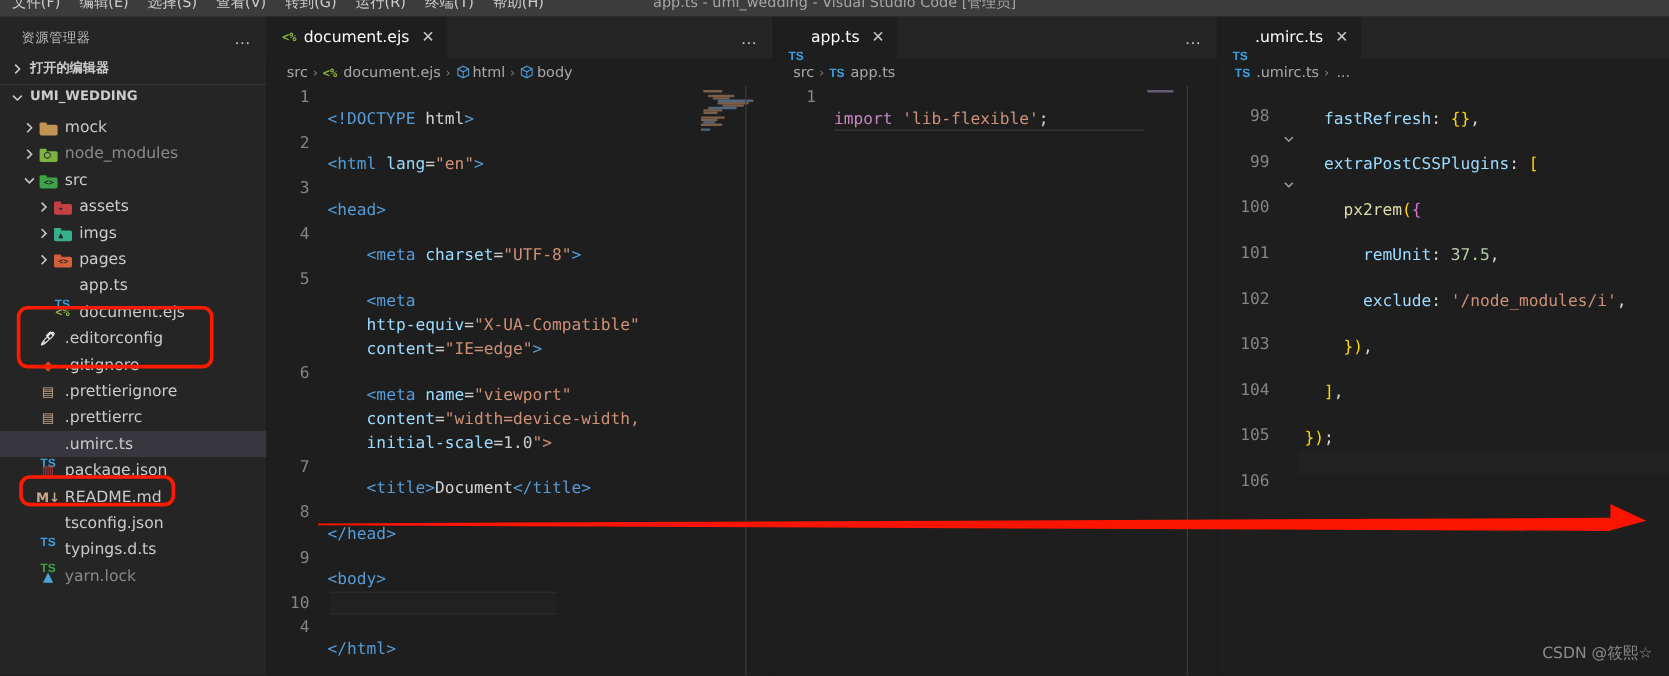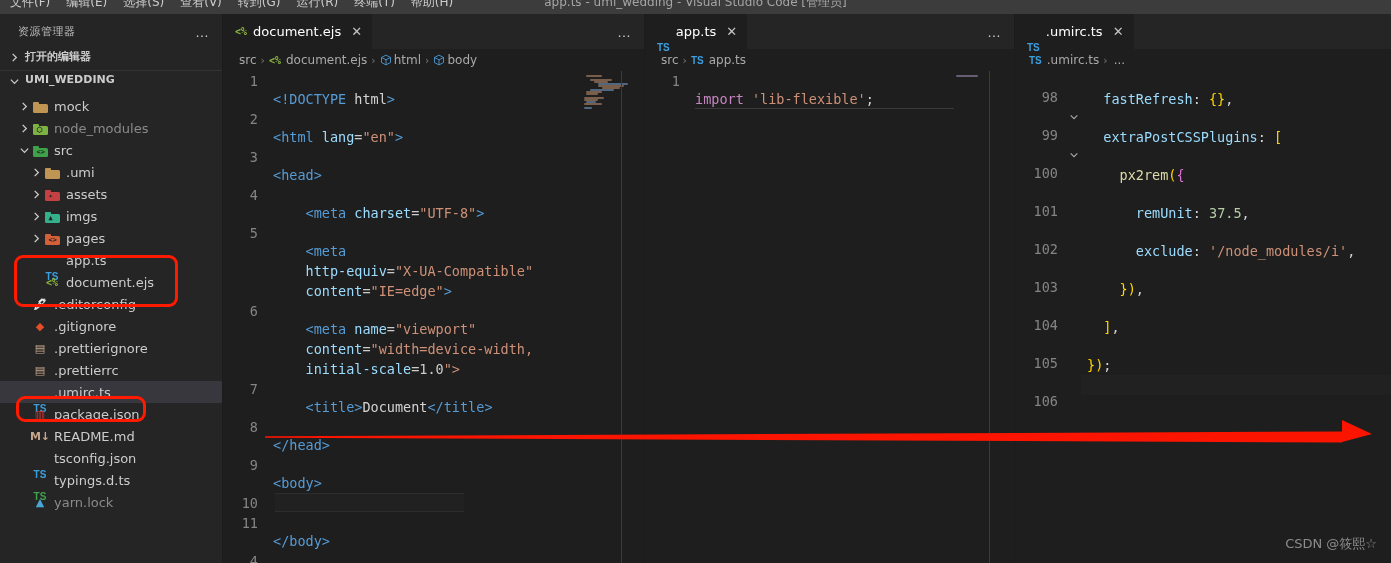--- a/index.html
+++ b/index.html
@@ -242,34 +242,20 @@
               <svg viewBox="0 0 12 12">
                 <polyline points="2,4 6,8 10,4"></polyline>
               </svg>
             </span>
             <span class="ficon" style="color:#3fa14a;">
               <span class="folder">
                 <span class="fmark">&lt;&gt;</span>
               </span>
             </span>
             <span class="label">src</span>
-          </div>
-          <div class="row">
-            <span style="display:inline-block;width:28px;flex:0 0 28px;"></span>
-            <span class="chev">
-              <svg viewBox="0 0 12 12">
-                <polyline points="4,2 8,6 4,10"></polyline>
-              </svg>
-            </span>
-            <span class="ficon" style="color:#c09553;">
-              <span class="folder">
-                <span class="fmark"></span>
-              </span>
-            </span>
-            <span class="label">.umi</span>
           </div>
           <div class="row">
             <span style="display:inline-block;width:28px;flex:0 0 28px;"></span>
             <span class="chev">
               <svg viewBox="0 0 12 12">
                 <polyline points="4,2 8,6 4,10"></polyline>
               </svg>
             </span>
             <span class="ficon" style="color:#c34043;">
               <span class="folder">
@@ -453,24 +439,20 @@
                 <div class="ctext"><div style="white-space:pre"><span class="t-tag">&lt;/head</span><span class="t-tag">&gt;</span></div></div>
               </div>
               <div class="cline">
                 <div class="gutter">9</div>
                 <div class="ctext"><div style="white-space:pre"><span class="t-tag">&lt;body</span><span class="t-tag">&gt;</span></div></div>
               </div>
               <div class="cline" style="position: relative;">
                 <div class="gutter">10</div>
                 <div class="ctext"><div style="white-space:pre"></div></div>
                 <div style="position: absolute; left: 52px; right: 180px; height: 19px; border-top: 1px solid rgb(45, 45, 45); border-bottom: 1px solid rgb(45, 45, 45); background: rgb(33, 33, 33);"></div>
-              </div>
-              <div class="cline">
-                <div class="gutter">11</div>
-                <div class="ctext"><div style="white-space:pre"><span class="t-tag">&lt;/body</span><span class="t-tag">&gt;</span></div></div>
               </div>
               <div class="cline">
                 <div class="gutter">4</div>
                 <div class="ctext"><div style="white-space:pre"><span class="t-tag">&lt;/html</span><span class="t-tag">&gt;</span></div></div>
               </div>
             </div>
             <div class="minimap">
               <div class="mm-line" style="left: 6px; top: 4px; width: 16px; background: rgb(138, 106, 85); opacity: 0.85;"></div>
               <div class="mm-line" style="left: 10px; top: 8px; width: 22px; background: rgb(138, 106, 85); opacity: 0.85;"></div>
               <div class="mm-line" style="left: 14px; top: 10px; width: 14px; background: rgb(138, 106, 85); opacity: 0.85;"></div>

